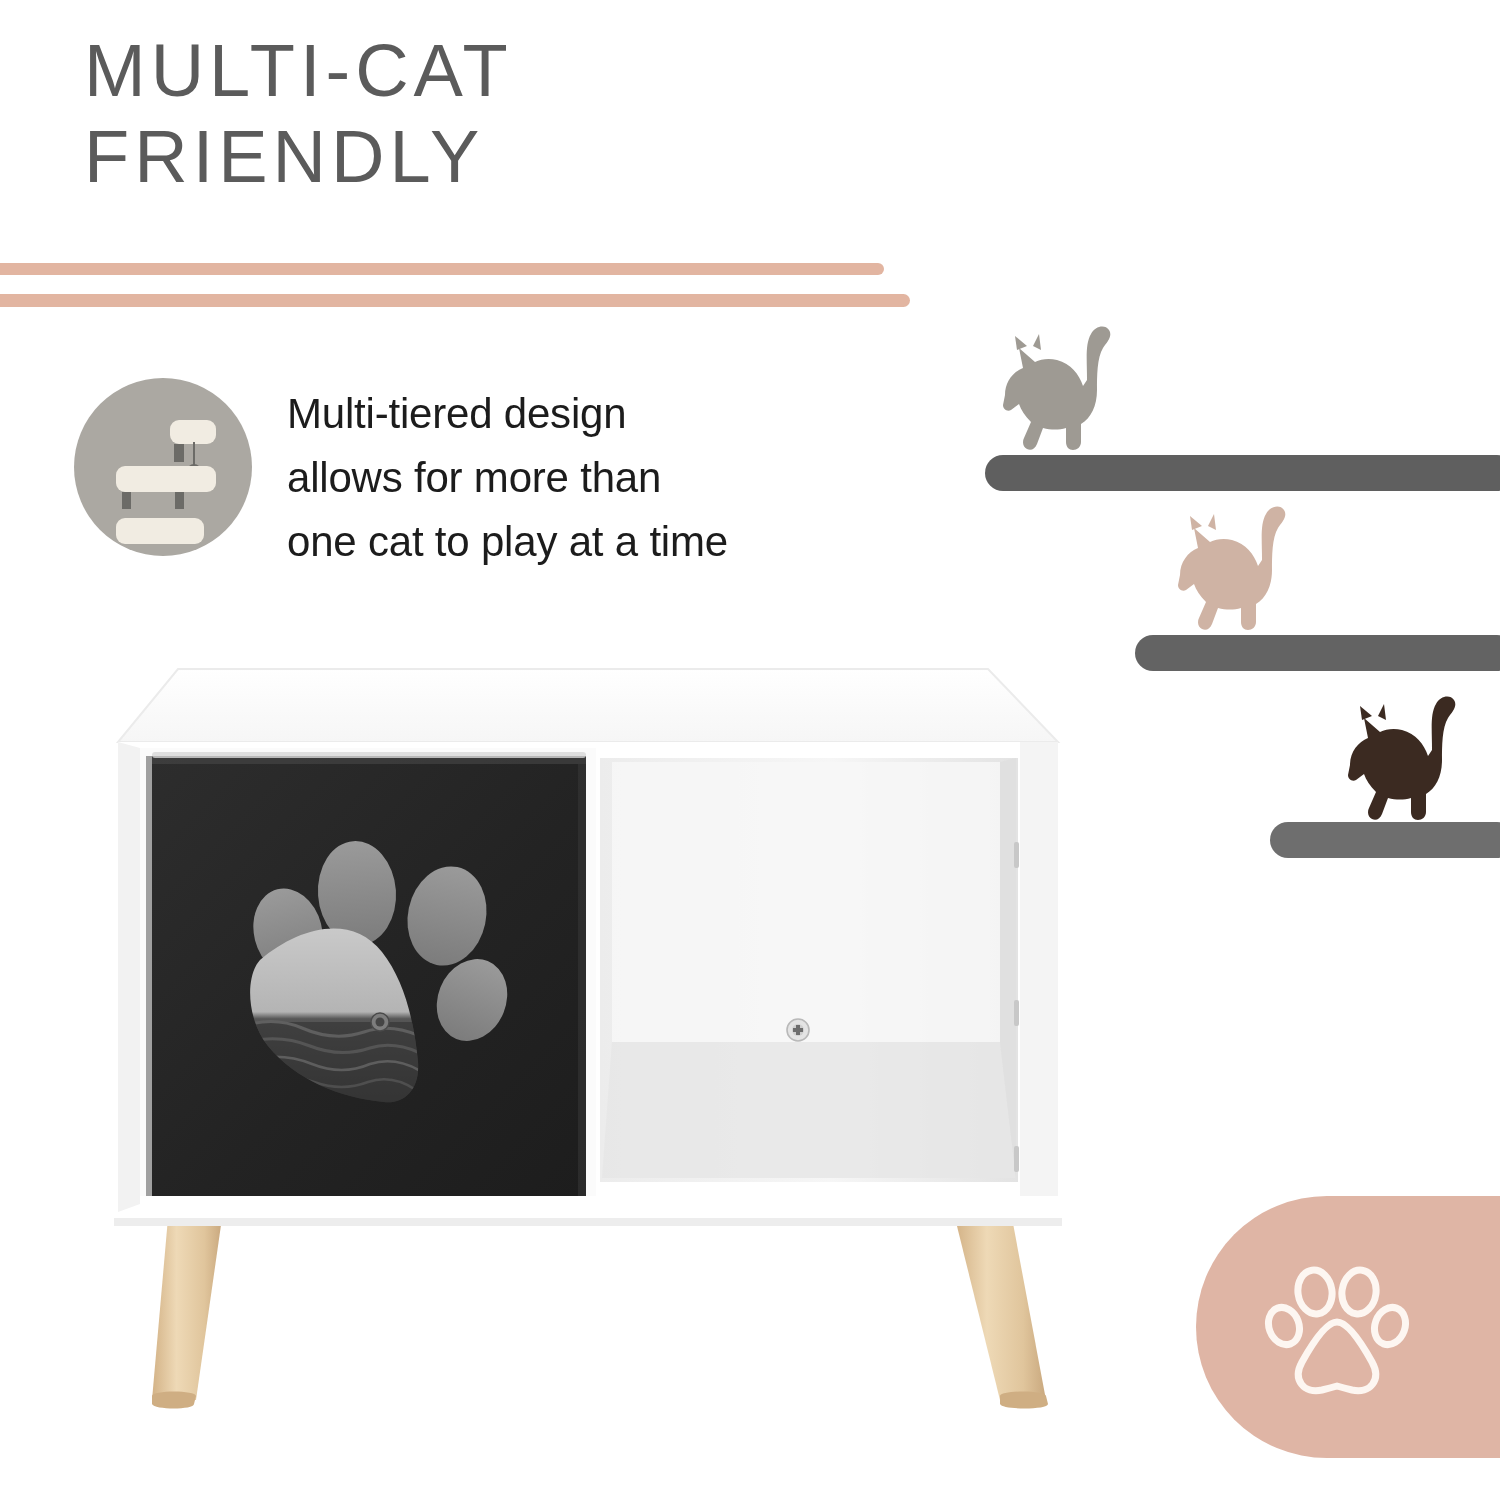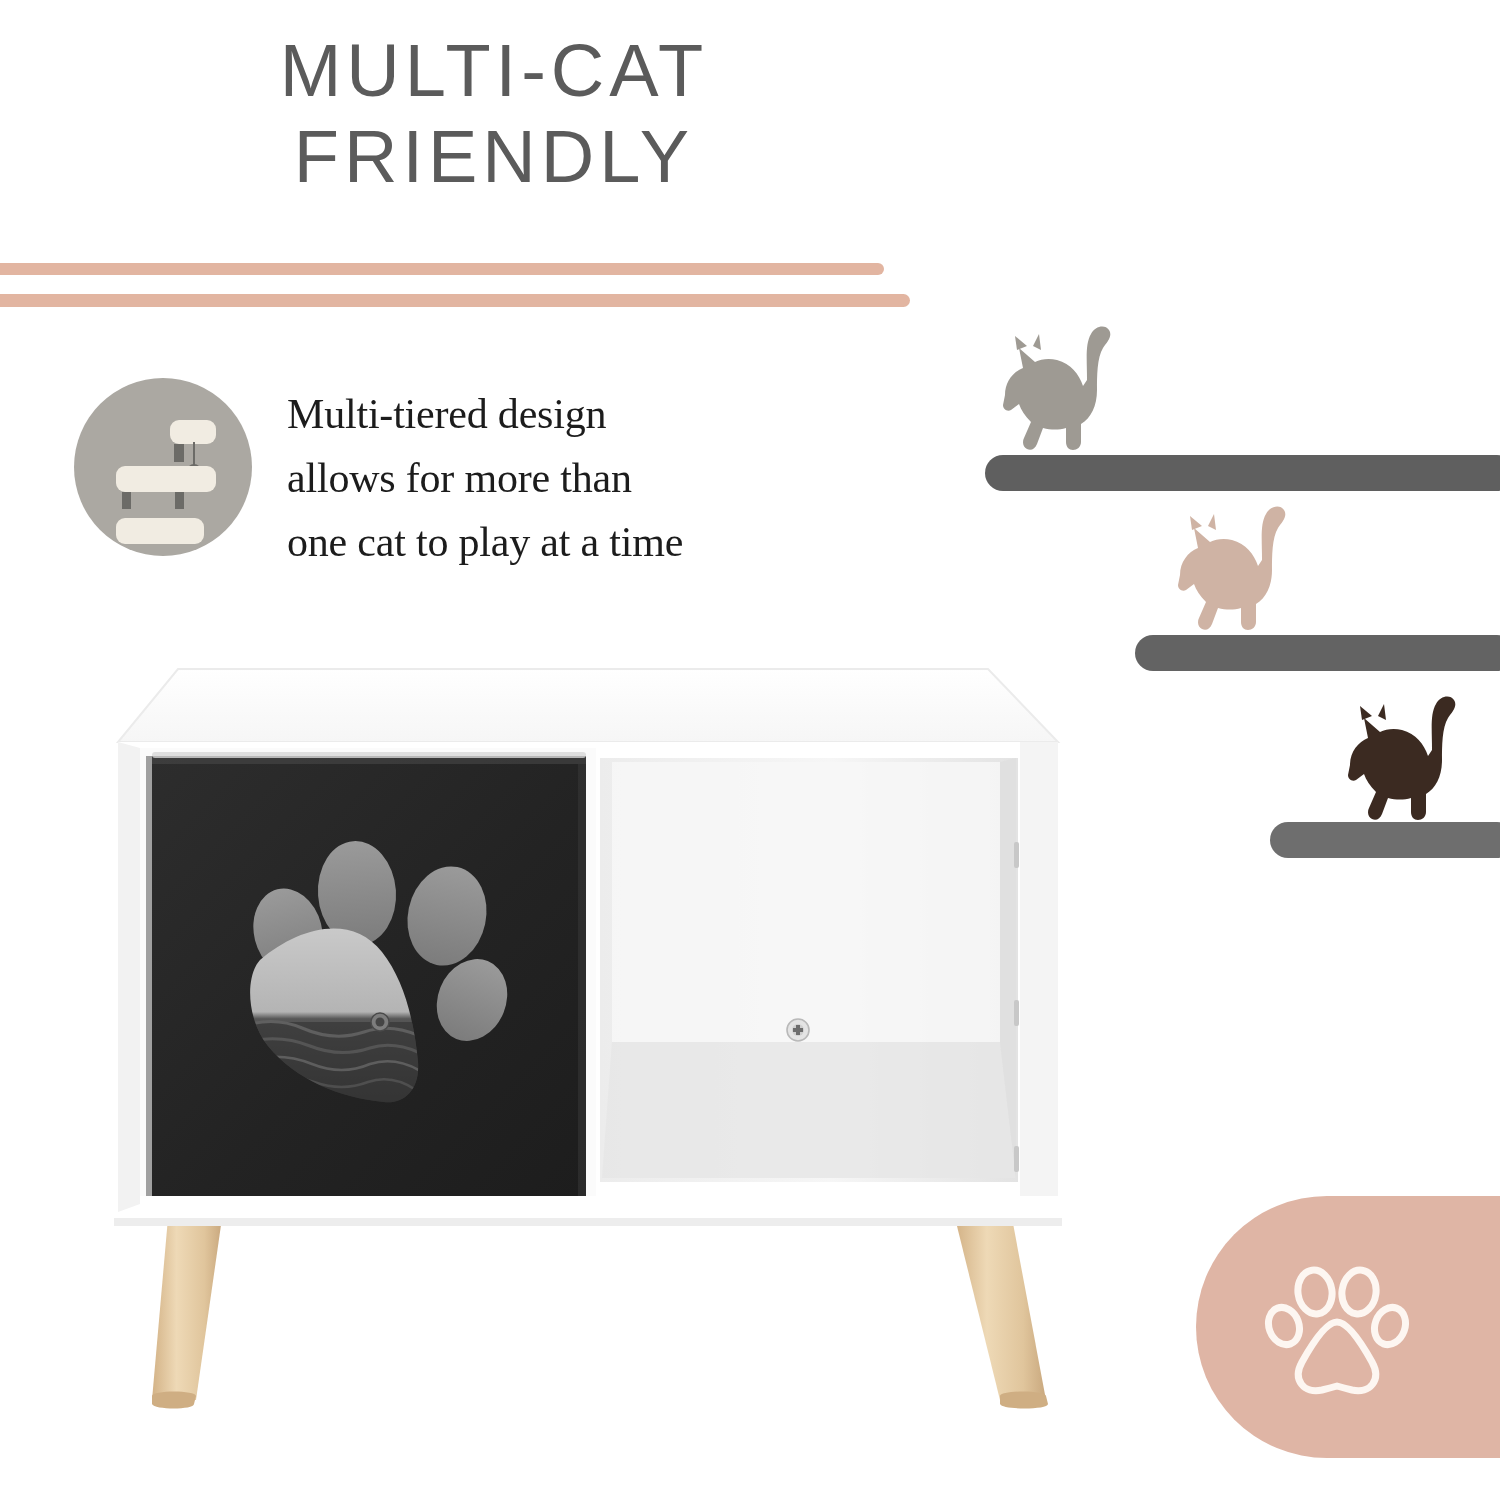--- a/index.html
+++ b/index.html
@@ -31,21 +31,20 @@
     top: 28px;
     width: 820px;
     color: #5b5b5b;
     font-family: "Liberation Sans", sans-serif;
     font-size: 74px;
     font-weight: 400;
     line-height: 86px;
     letter-spacing: 5px;
     text-transform: uppercase;
     white-space: pre-line;
-    text-align: center;
   }
 
   
   .rule {
     position: absolute;
     background: #e2b5a1;
     border-radius: 7px;
   }
   .rule-top {
     left: -14px;
@@ -100,21 +99,21 @@
     border-radius: 50%;
     background: #6c6b67;
   }
 
   .feature-text {
     position: absolute;
     left: 287px;
     top: 382px;
     width: 620px;
     color: #1c1c1c;
-    font-family: Liberation Serif, serif;
+    font-family: Liberation Sans, sans-serif;
     font-size: 42px;
     font-weight: 400;
     line-height: 64px;
     letter-spacing: -0.2px;
     white-space: pre-line;
   }
 
   
   .shelf {
     position: absolute;

